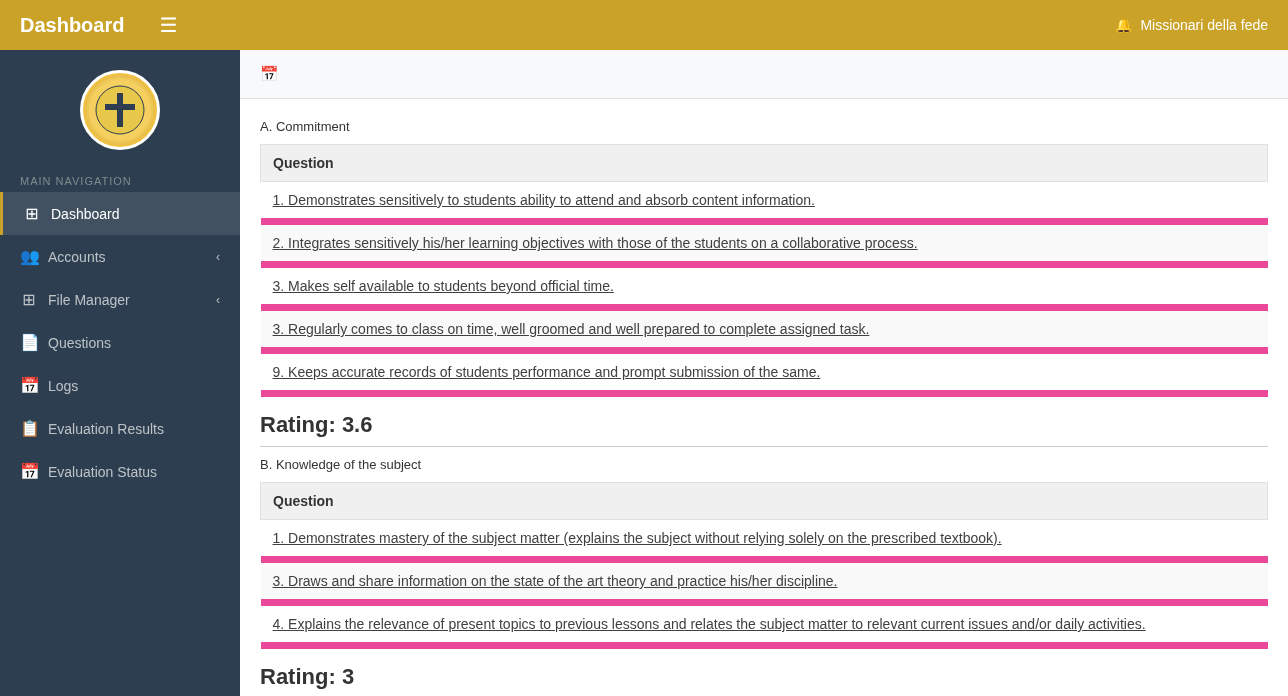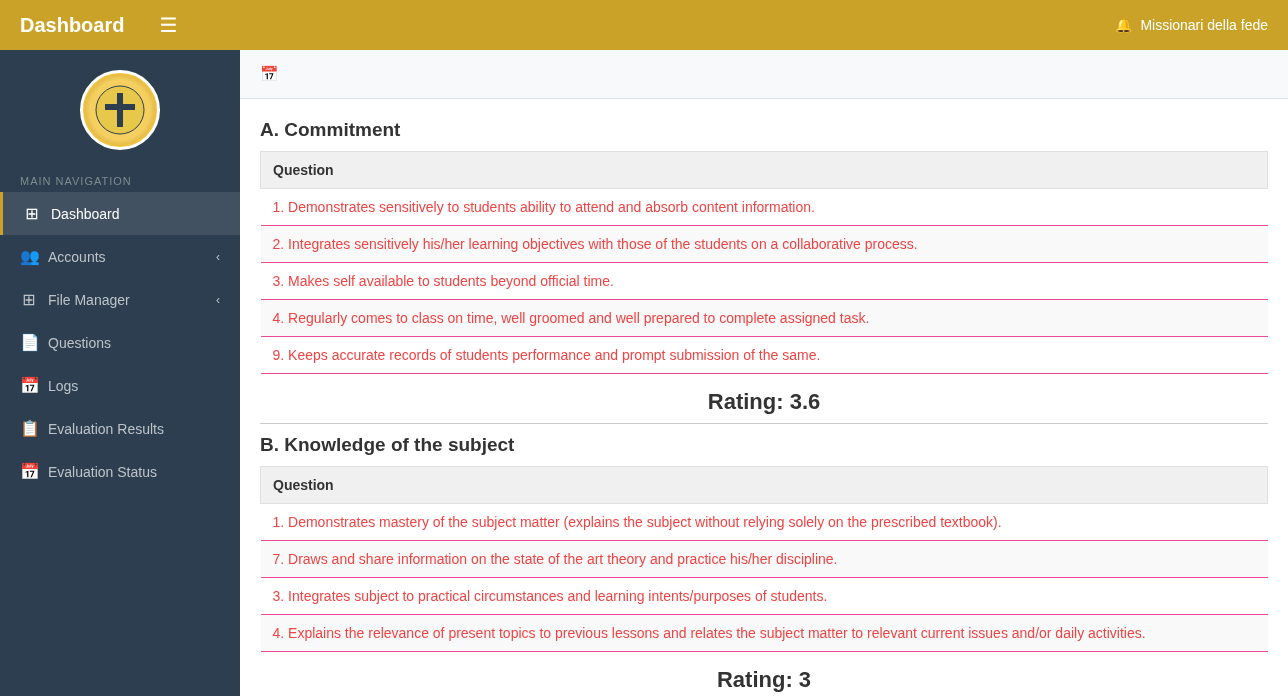--- a/index.html
+++ b/index.html
@@ -131,22 +131,22 @@
     }
     .content-header-icon {
       color: #888;
     }
 
     .content-body {
       padding: 20px;
     }
 
     .section-title {
-      font-size: 19px;
-      font-weight: bold;
+      font-size: 13px;
+      font-weight: normal;
       color: #333;
       margin-bottom: 10px;
     }
 
     .question-table {
       width: 100%;
       border-collapse: collapse;
       margin-bottom: 5px;
     }
     .question-table th {
@@ -154,36 +154,36 @@
       text-align: left;
       padding: 10px 12px;
       font-size: 14px;
       font-weight: 600;
       color: #333;
       border: 1px solid #e0e0e0;
     }
     .question-table td {
       padding: 10px 12px;
       font-size: 14px;
-      color: #ef4444;
-      border-bottom: 1px solid #ec4899;
+      color: #404040;
+      border-bottom: 7px solid #ec4899;
+      text-decoration: underline;
     }
     .question-table tr:nth-child(even) td {
       background: #f9f9f9;
     }
     .question-table tr:nth-child(odd) td {
       background: #fff;
     }
 
     .rating-display {
       font-size: 22px;
       font-weight: bold;
       color: #333;
       margin: 15px 0 8px 0;
-      text-align: center;
     }
     .section-divider {
       border: none;
       border-top: 1px solid #ccc;
       margin-bottom: 10px;
     }
 
     
     .sidebar::-webkit-scrollbar { width: 4px; }
     .sidebar::-webkit-scrollbar-thumb { background: #555; }
@@ -271,21 +271,21 @@
             <tr>
               <td>1. Demonstrates sensitively to students ability to attend and absorb content information.</td>
             </tr>
             <tr>
               <td>2. Integrates sensitively his/her learning objectives with those of the students on a collaborative process.</td>
             </tr>
             <tr>
               <td>3. Makes self available to students beyond official time.</td>
             </tr>
             <tr>
-              <td>4. Regularly comes to class on time, well groomed and well prepared to complete assigned task.</td>
+              <td>3. Regularly comes to class on time, well groomed and well prepared to complete assigned task.</td>
             </tr>
             <tr>
               <td>9. Keeps accurate records of students performance and prompt submission of the same.</td>
             </tr>
           </tbody>
         </table>
         <div class="rating-display">Rating: 3.6</div>
         <hr class="section-divider">
       </div>
 
@@ -295,24 +295,21 @@
           <thead>
             <tr>
               <th>Question</th>
             </tr>
           </thead>
           <tbody>
             <tr>
               <td>1. Demonstrates mastery of the subject matter (explains the subject without relying solely on the prescribed textbook).</td>
             </tr>
             <tr>
-              <td>7. Draws and share information on the state of the art theory and practice his/her discipline.</td>
-            </tr>
-            <tr>
-              <td>3. Integrates subject to practical circumstances and learning intents/purposes of students.</td>
+              <td>3. Draws and share information on the state of the art theory and practice his/her discipline.</td>
             </tr>
             <tr>
               <td>4. Explains the relevance of present topics to previous lessons and relates the subject matter to relevant current issues and/or daily activities.</td>
             </tr>
           </tbody>
         </table>
         <div class="rating-display">Rating: 3</div>
       </div>
 
     </div>

